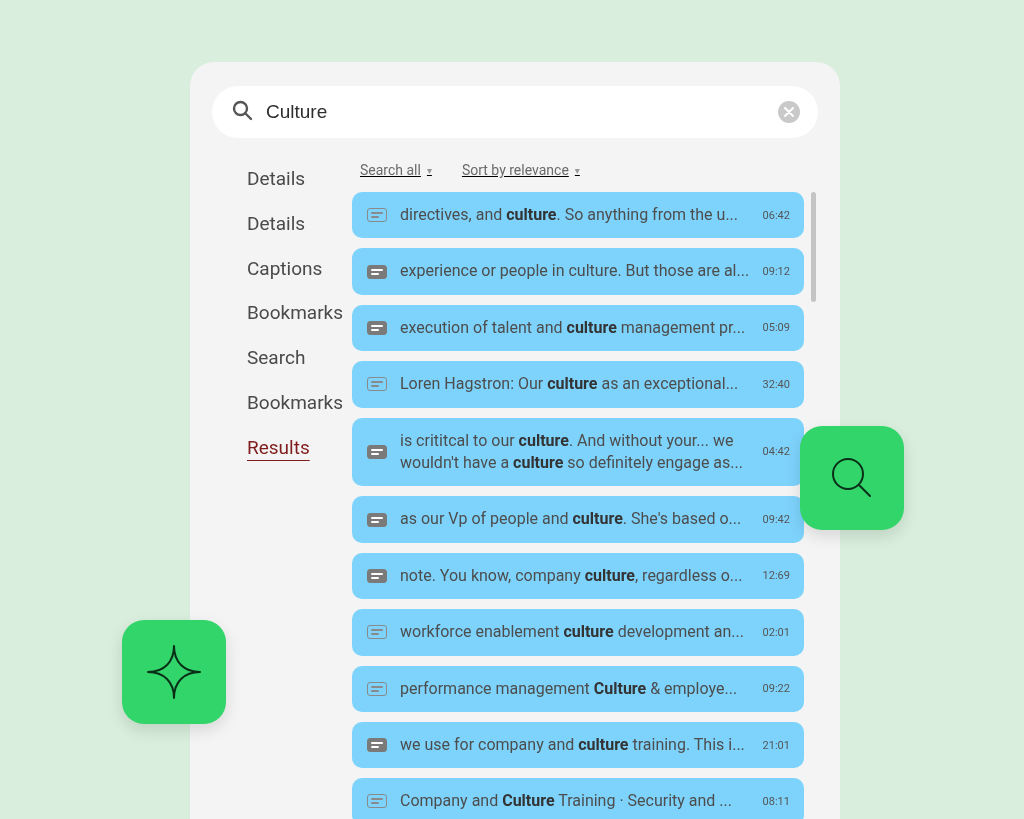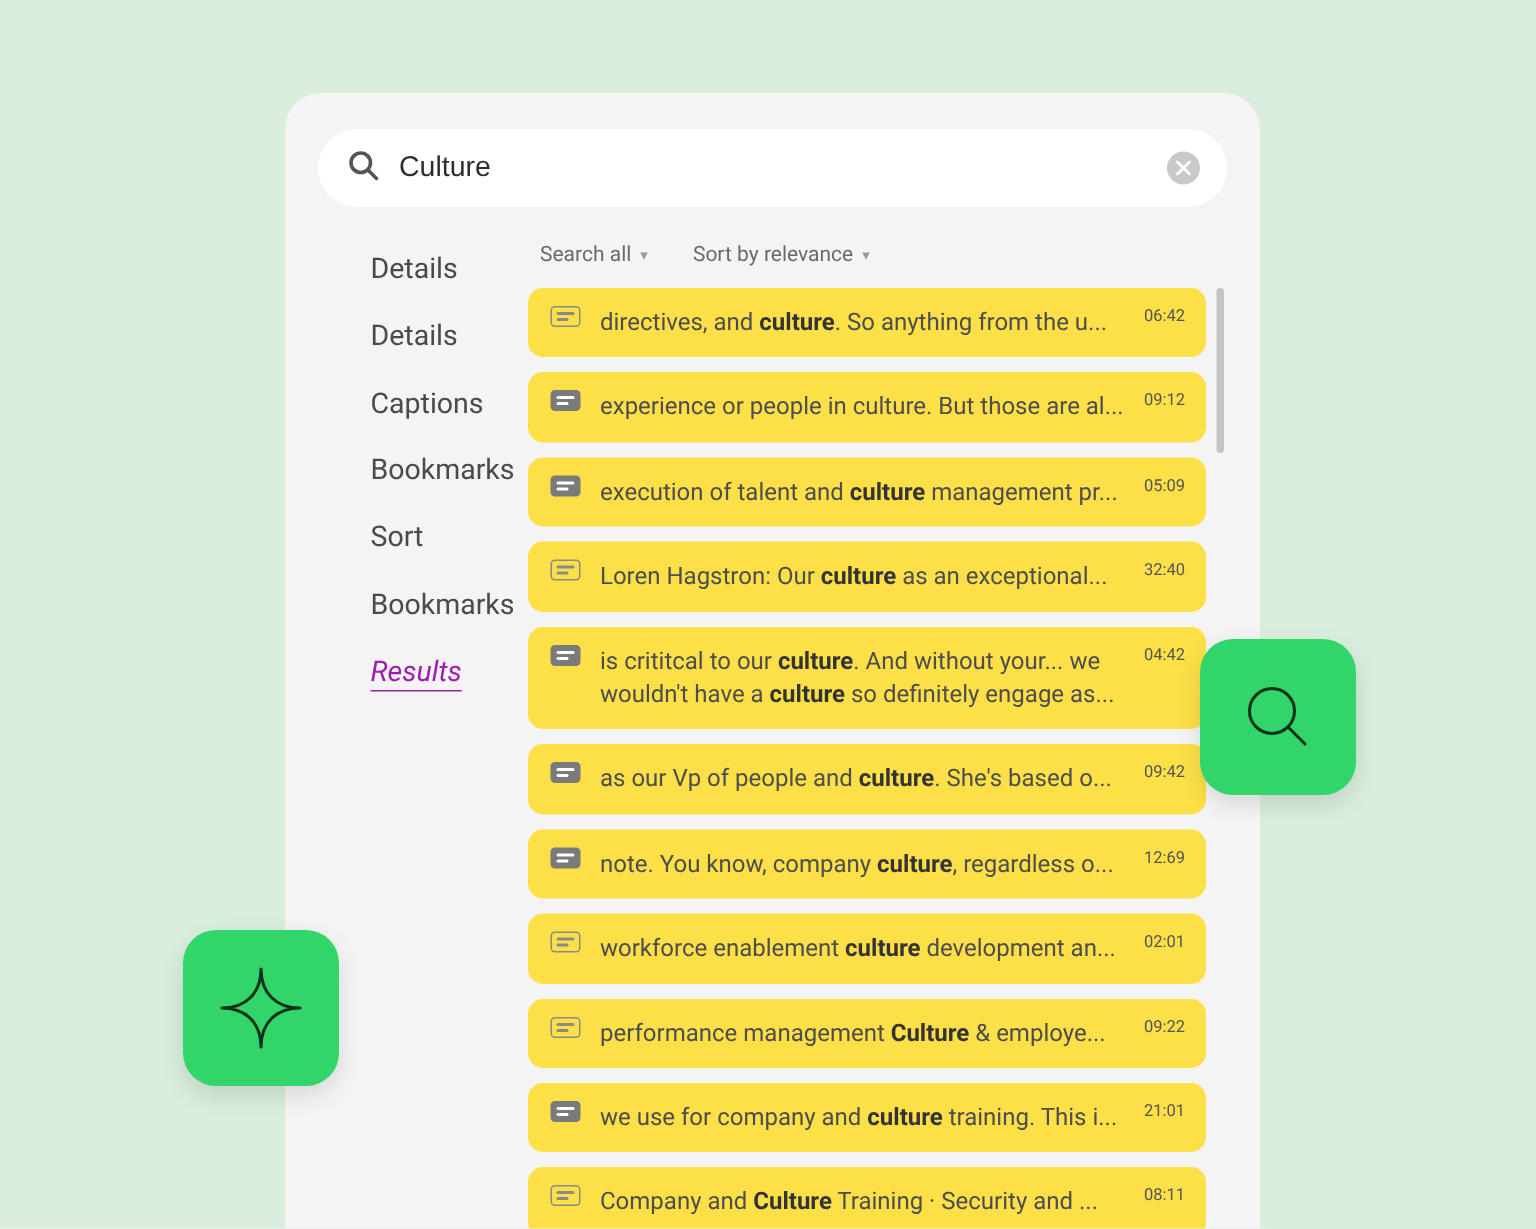--- a/index.html
+++ b/index.html
@@ -62,36 +62,36 @@
   }
   .sidebar-item {
     font-size: 19px;
     color: #4a4a4a;
     margin-bottom: 22px;
     cursor: pointer;
     line-height: 1.2;
     margin-left: 35px;
   }
   .sidebar-item.active {
-    color: #a21caf;
+    color: #7f1d1d;
     text-decoration: underline;
     text-underline-offset: 6px;
     font-weight: 400;
-    font-style: italic;
   }
   .main {
     flex: 1;
     min-width: 0;
     position: relative;
   }
   .controls {
     display: flex;
     gap: 30px;
     padding-left: 8px;
     margin-bottom: 28px;
+    text-decoration: underline;
   }
   .control {
     font-size: 14px;
     color: #6a6a6a;
     display: flex;
     align-items: center;
     gap: 6px;
     cursor: pointer;
   }
   .control .chev {
@@ -107,22 +107,22 @@
     overflow-y: hidden;
   }
   .results {
     display: flex;
     flex-direction: column;
     gap: 10px;
     padding-right: 14px;
   }
   .result {
     display: flex;
-    align-items: flex-start;
-    background: #fde047;
+    align-items: center;
+    background: #7dd3fc;
     border-radius: 10px;
     padding: 12px 14px;
     gap: 12px;
     cursor: pointer;
     font-size: 16px;
     color: #4d4d4d;
   }
   .result .icon-slot {
     width: 22px;
     flex-shrink: 0;
@@ -215,21 +215,21 @@
       </svg>
     </div>
   </div>
 
   <div class="body">
     <div class="sidebar" id="sidebar">
         <div class="sidebar-item"><span>Details</span></div>
         <div class="sidebar-item"><span>Details</span></div>
         <div class="sidebar-item"><span>Captions</span></div>
         <div class="sidebar-item"><span>Bookmarks</span></div>
-        <div class="sidebar-item"><span>Sort</span></div>
+        <div class="sidebar-item"><span>Search</span></div>
         <div class="sidebar-item"><span>Bookmarks</span></div>
         <div class="sidebar-item active"><span>Results</span></div>
       </div>
 
     <div class="main">
       <div class="controls">
         <div class="control">
           <span>Search all</span>
           <span class="chev">▾</span>
         </div>

